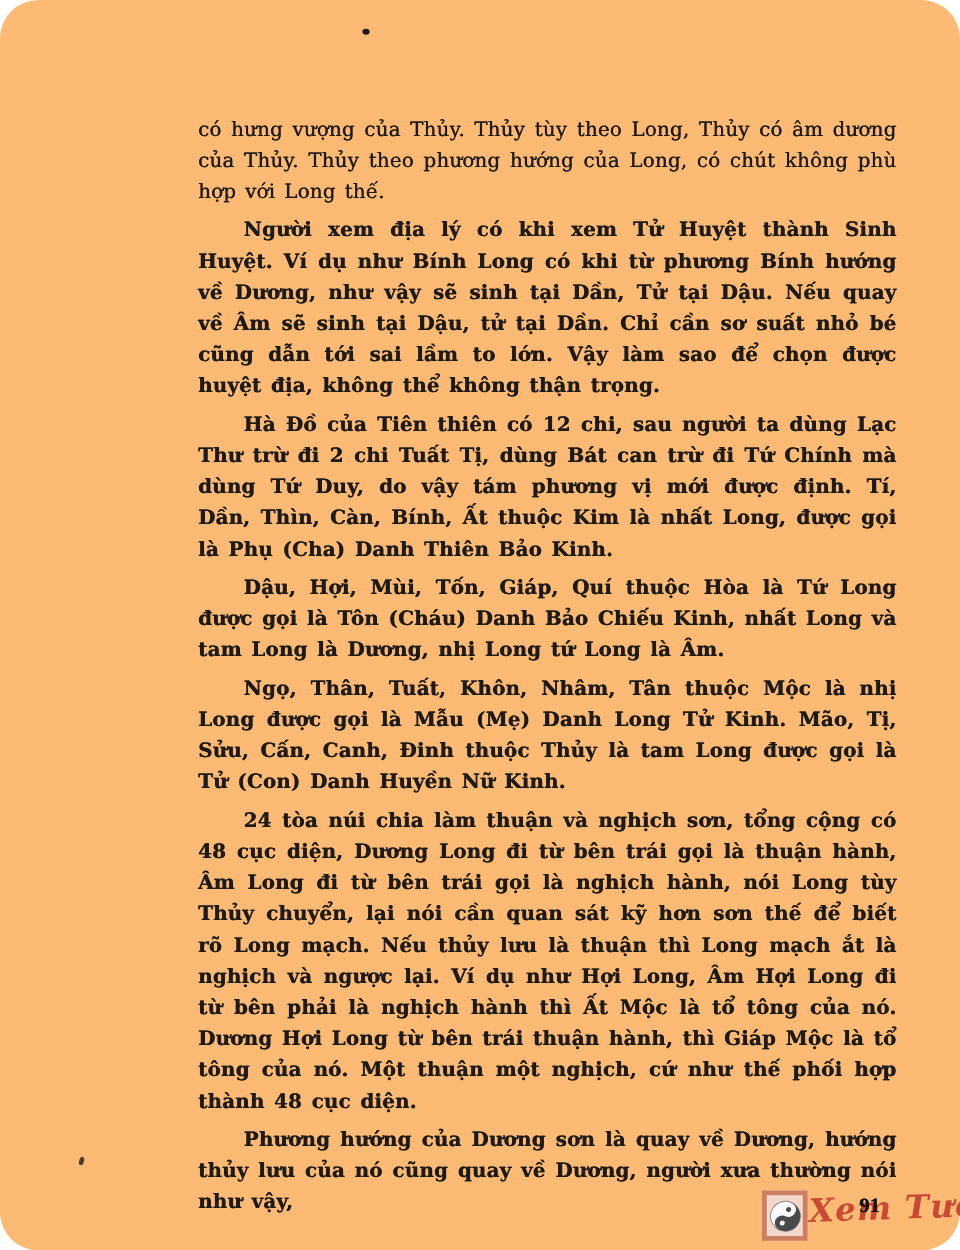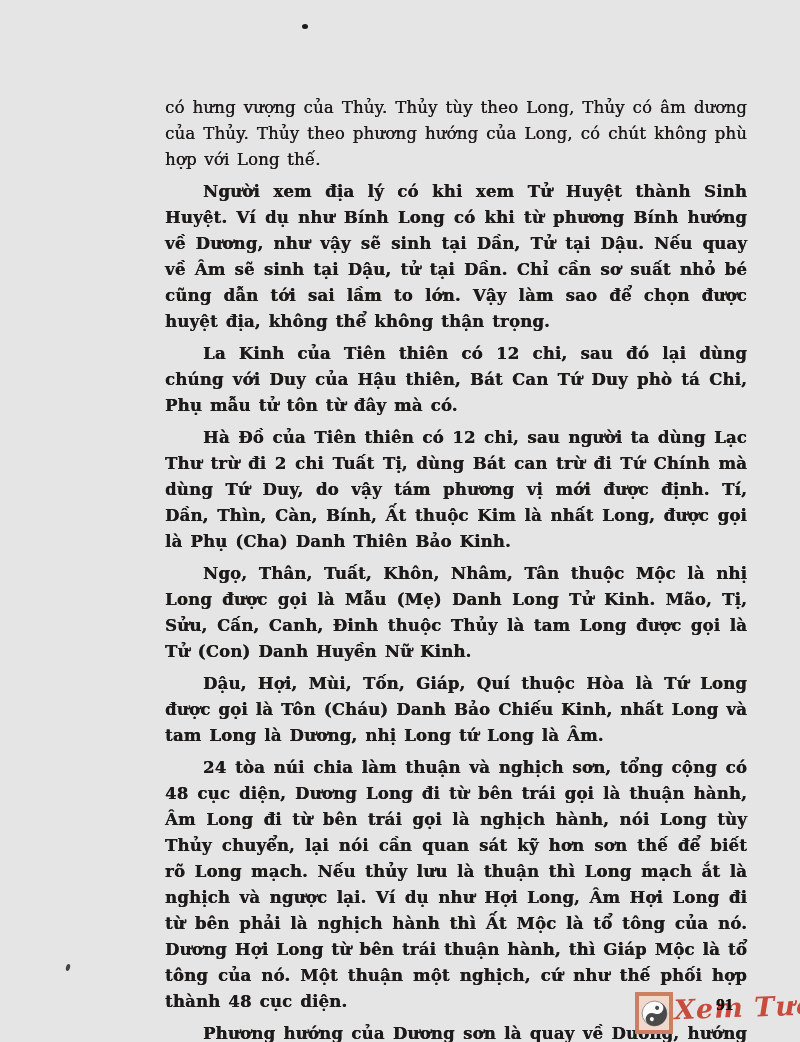--- a/index.html
+++ b/index.html
@@ -3,21 +3,21 @@
 <meta charset="utf-8">
 <style>
   html,body{margin:0;padding:0;}
   body{
     width:800px;height:1042px;
     background:#ffffff;
     font-family:"DejaVu Serif","Liberation Serif",serif;
     position:relative;
     overflow:hidden;
   }
-  .page{position:absolute;inset:0;background:#e5e5e5;}
+  .page{position:absolute;inset:0;background:#fdba74;border-radius:32px;}
 
   
   .text-block{
     position:absolute;
     left:165px;top:95px;width:582px;
     color:#1d1b19;
     font-size:16.5px;
     line-height:26px;
     letter-spacing:0.2px;
     word-spacing:2px;
@@ -69,24 +69,23 @@
 <body>
 
 <div class="page">
 
   <div class="speck speck-top"></div>
   <div class="speck speck-bottom"></div>
 
   <div class="text-block">
     <p>có hưng vượng của Thủy. Thủy tùy theo Long, Thủy có âm dương của Thủy. Thủy theo phương hướng của Long, có chút không phù hợp với Long thế.</p>
     <p class="indented">Người xem địa lý có khi xem Tử Huyệt thành Sinh Huyệt. Ví dụ như Bính Long có khi từ phương Bính hướng về Dương, như vậy sẽ sinh tại Dần, Tử tại Dậu. Nếu quay về Âm sẽ sinh tại Dậu, tử tại Dần. Chỉ cần sơ suất nhỏ bé cũng dẫn tới sai lầm to lớn. Vậy làm sao để chọn được huyệt địa, không thể không thận trọng.</p>
-    <p class="indented">La Kinh của Tiên thiên có 12 chi, sau đó lại dùng chúng với Duy của Hậu thiên, Bát Can Tứ Duy phò tá Chi, Phụ mẫu tử tôn từ đây mà có.</p>
     <p class="indented">Hà Đồ của Tiên thiên có 12 chi, sau người ta dùng Lạc Thư trừ đi 2 chi Tuất Tị, dùng Bát can trừ đi Tứ Chính mà dùng Tứ Duy, do vậy tám phương vị mới được định. Tí, Dần, Thìn, Càn, Bính, Ất thuộc Kim là nhất Long, được gọi là Phụ (Cha) Danh Thiên Bảo Kinh.</p>
+    <p class="indented">Dậu, Hợi, Mùi, Tốn, Giáp, Quí thuộc Hòa là Tứ Long được gọi là Tôn (Cháu) Danh Bảo Chiếu Kinh, nhất Long và tam Long là Dương, nhị Long tứ Long là Âm.</p>
     <p class="indented">Ngọ, Thân, Tuất, Khôn, Nhâm, Tân thuộc Mộc là nhị Long được gọi là Mẫu (Mẹ) Danh Long Tử Kinh. Mão, Tị, Sửu, Cấn, Canh, Đinh thuộc Thủy là tam Long được gọi là Tử (Con) Danh Huyền Nữ Kinh.</p>
-    <p class="indented">Dậu, Hợi, Mùi, Tốn, Giáp, Quí thuộc Hòa là Tứ Long được gọi là Tôn (Cháu) Danh Bảo Chiếu Kinh, nhất Long và tam Long là Dương, nhị Long tứ Long là Âm.</p>
     <p class="indented">24 tòa núi chia làm thuận và nghịch sơn, tổng cộng có 48 cục diện, Dương Long đi từ bên trái gọi là thuận hành, Âm Long đi từ bên trái gọi là nghịch hành, nói Long tùy Thủy chuyển, lại nói cần quan sát kỹ hơn sơn thế để biết rõ Long mạch. Nếu thủy lưu là thuận thì Long mạch ắt là nghịch và ngược lại. Ví dụ như Hợi Long, Âm Hợi Long đi từ bên phải là nghịch hành thì Ất Mộc là tổ tông của nó. Dương Hợi Long từ bên trái thuận hành, thì Giáp Mộc là tổ tông của nó. Một thuận một nghịch, cứ như thế phối hợp thành 48 cục diện.</p>
     <p class="indented">Phương hướng của Dương sơn là quay về Dương, hướng thủy lưu của nó cũng quay về Dương, người xưa thường nói như vậy,</p>
   </div>
 
   <div class="watermark">
     <div class="logo-box">
       <span>
         <svg viewBox="0 0 100 100" aria-hidden="true">
           <g transform="rotate(25 50 50)">
             <circle cx="50" cy="50" r="46" fill="#fbfbfb" stroke="#8a8a8a" stroke-width="3"></circle>

